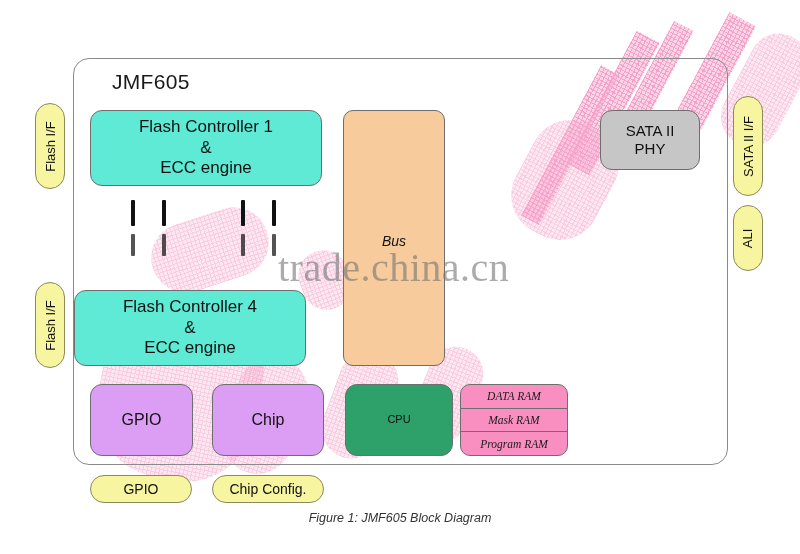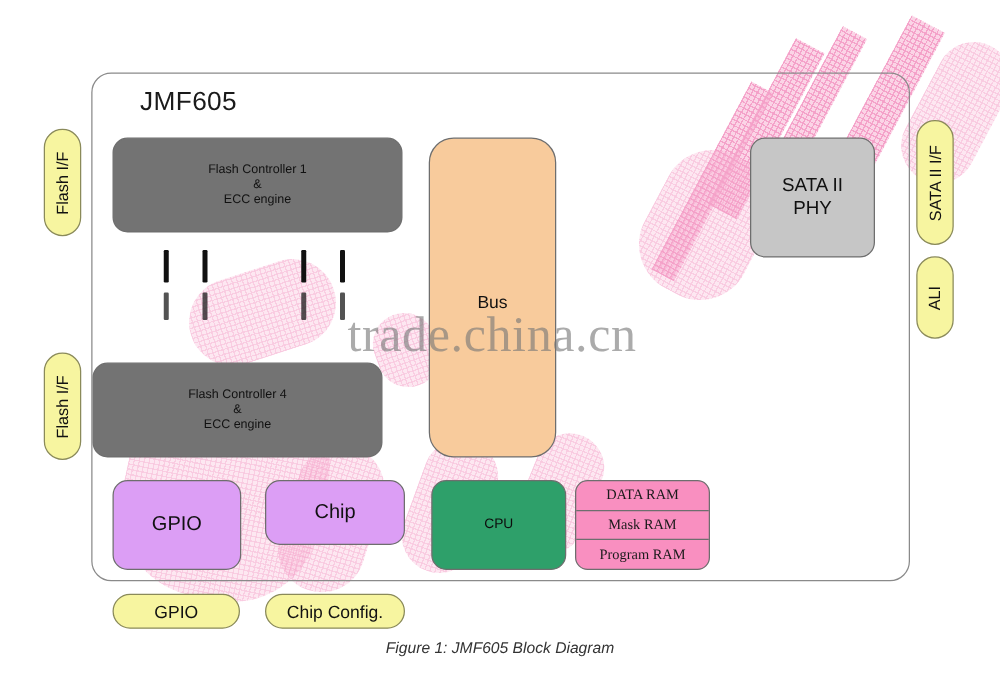--- a/index.html
+++ b/index.html
@@ -63,22 +63,22 @@
     box-sizing: border-box;
     border: 1.1px solid #6e6e6e;
     border-radius: 12px;
     display: flex;
     align-items: center;
     justify-content: center;
     text-align: center;
     color: #111;
     line-height: 1.22;
   }
-  .blk.flash   { background: #737373; font-size: 10px; }
-  .blk.bus     { background: #F8CB9C; font-size: 14px; border-radius: 20px; }
+  .blk.flash   { background: #5eead4; font-size: 17px; }
+  .blk.bus     { background: #F8CB9C; font-size: 14px; border-radius: 10px; font-style: italic; }
   .blk.satac   { background: #F8CB9C; font-size: 15px; }
   .blk.phy     { background: #C6C6C6; font-size: 15px; }
   .blk.gpio    { background: #DC9EF5; font-size: 16px; }
   .blk.cpu     { background: #2EA06A; font-size: 11px; color: #0d0d0d; }
   .blk.ram     { background: #F98FC0; border-radius: 10px; padding: 0; flex-direction: column; }
 
   .ram-row {
     flex: 1 1 0;
     width: 100%;
     display: flex;
@@ -194,42 +194,42 @@
       <div>&amp;</div>
       <div>ECC engine</div>
     </div>
   </div>
 
   <div class="blk bus" style="left:343px; top:110px; width:102px; height:256px; align-items:flex-start; padding-top:122px;">
     <span>Bus</span>
   </div>
 
 
-  <div class="blk phy" style="left:600px; top:110px; width:100px; height:96px;">
+  <div class="blk phy" style="left:600px; top:110px; width:100px; height:60px;">
     <div>
       <div>SATA II</div>
       <div>PHY</div>
     </div>
   </div>
 
   <div class="blk gpio" style="left:90px; top:384px; width:103px; height:72px;">
     <span>GPIO</span>
   </div>
 
-  <div class="blk gpio" style="left:212px; top:384px; width:112px; height:52px;">
+  <div class="blk gpio" style="left:212px; top:384px; width:112px; height:72px;">
     <div>
       <div>Chip</div>
     </div>
   </div>
 
   <div class="blk cpu" style="left:345px; top:384px; width:108px; height:72px;">
     <span>CPU</span>
   </div>
 
-  <div class="blk ram" style="left:460px; top:384px; width:108px; height:72px;">
+  <div class="blk ram" style="left:460px; top:384px; width:108px; height:72px;font-style:italic;">
     <div class="ram-row">DATA RAM</div>
     <div class="ram-row">Mask RAM</div>
     <div class="ram-row">Program RAM</div>
   </div>
 
   <div class="pill horiz" style="left:90px; top:475px; width:102px; height:28px;">
     <span>GPIO</span>
   </div>
   <div class="pill horiz" style="left:212px; top:475px; width:112px; height:28px;">
     <span>Chip Config.</span>

